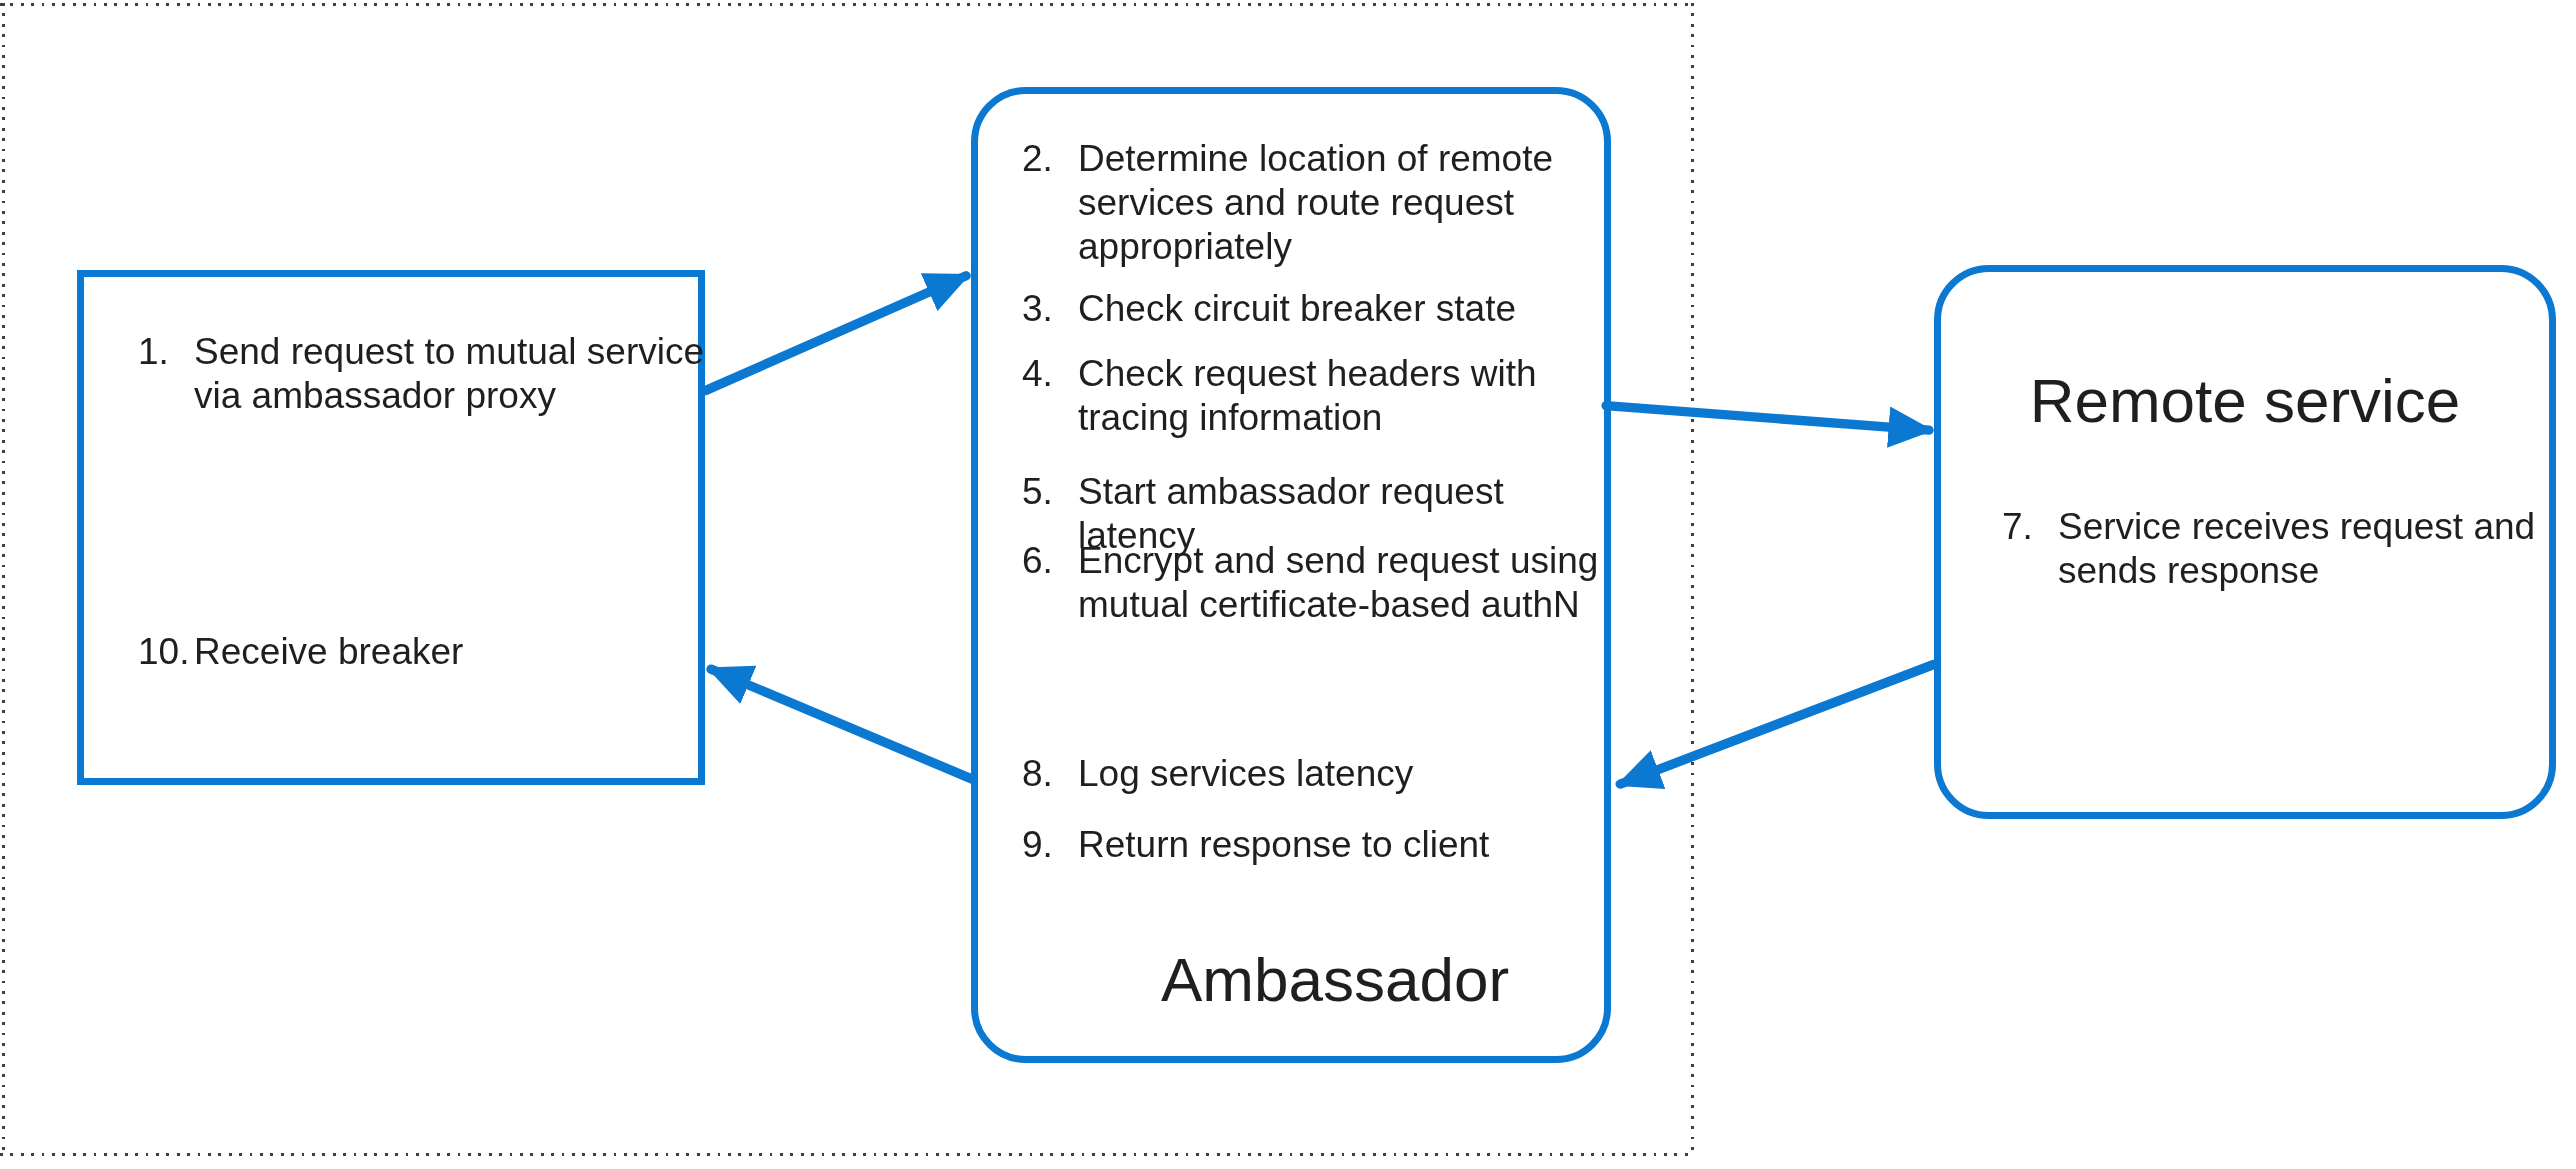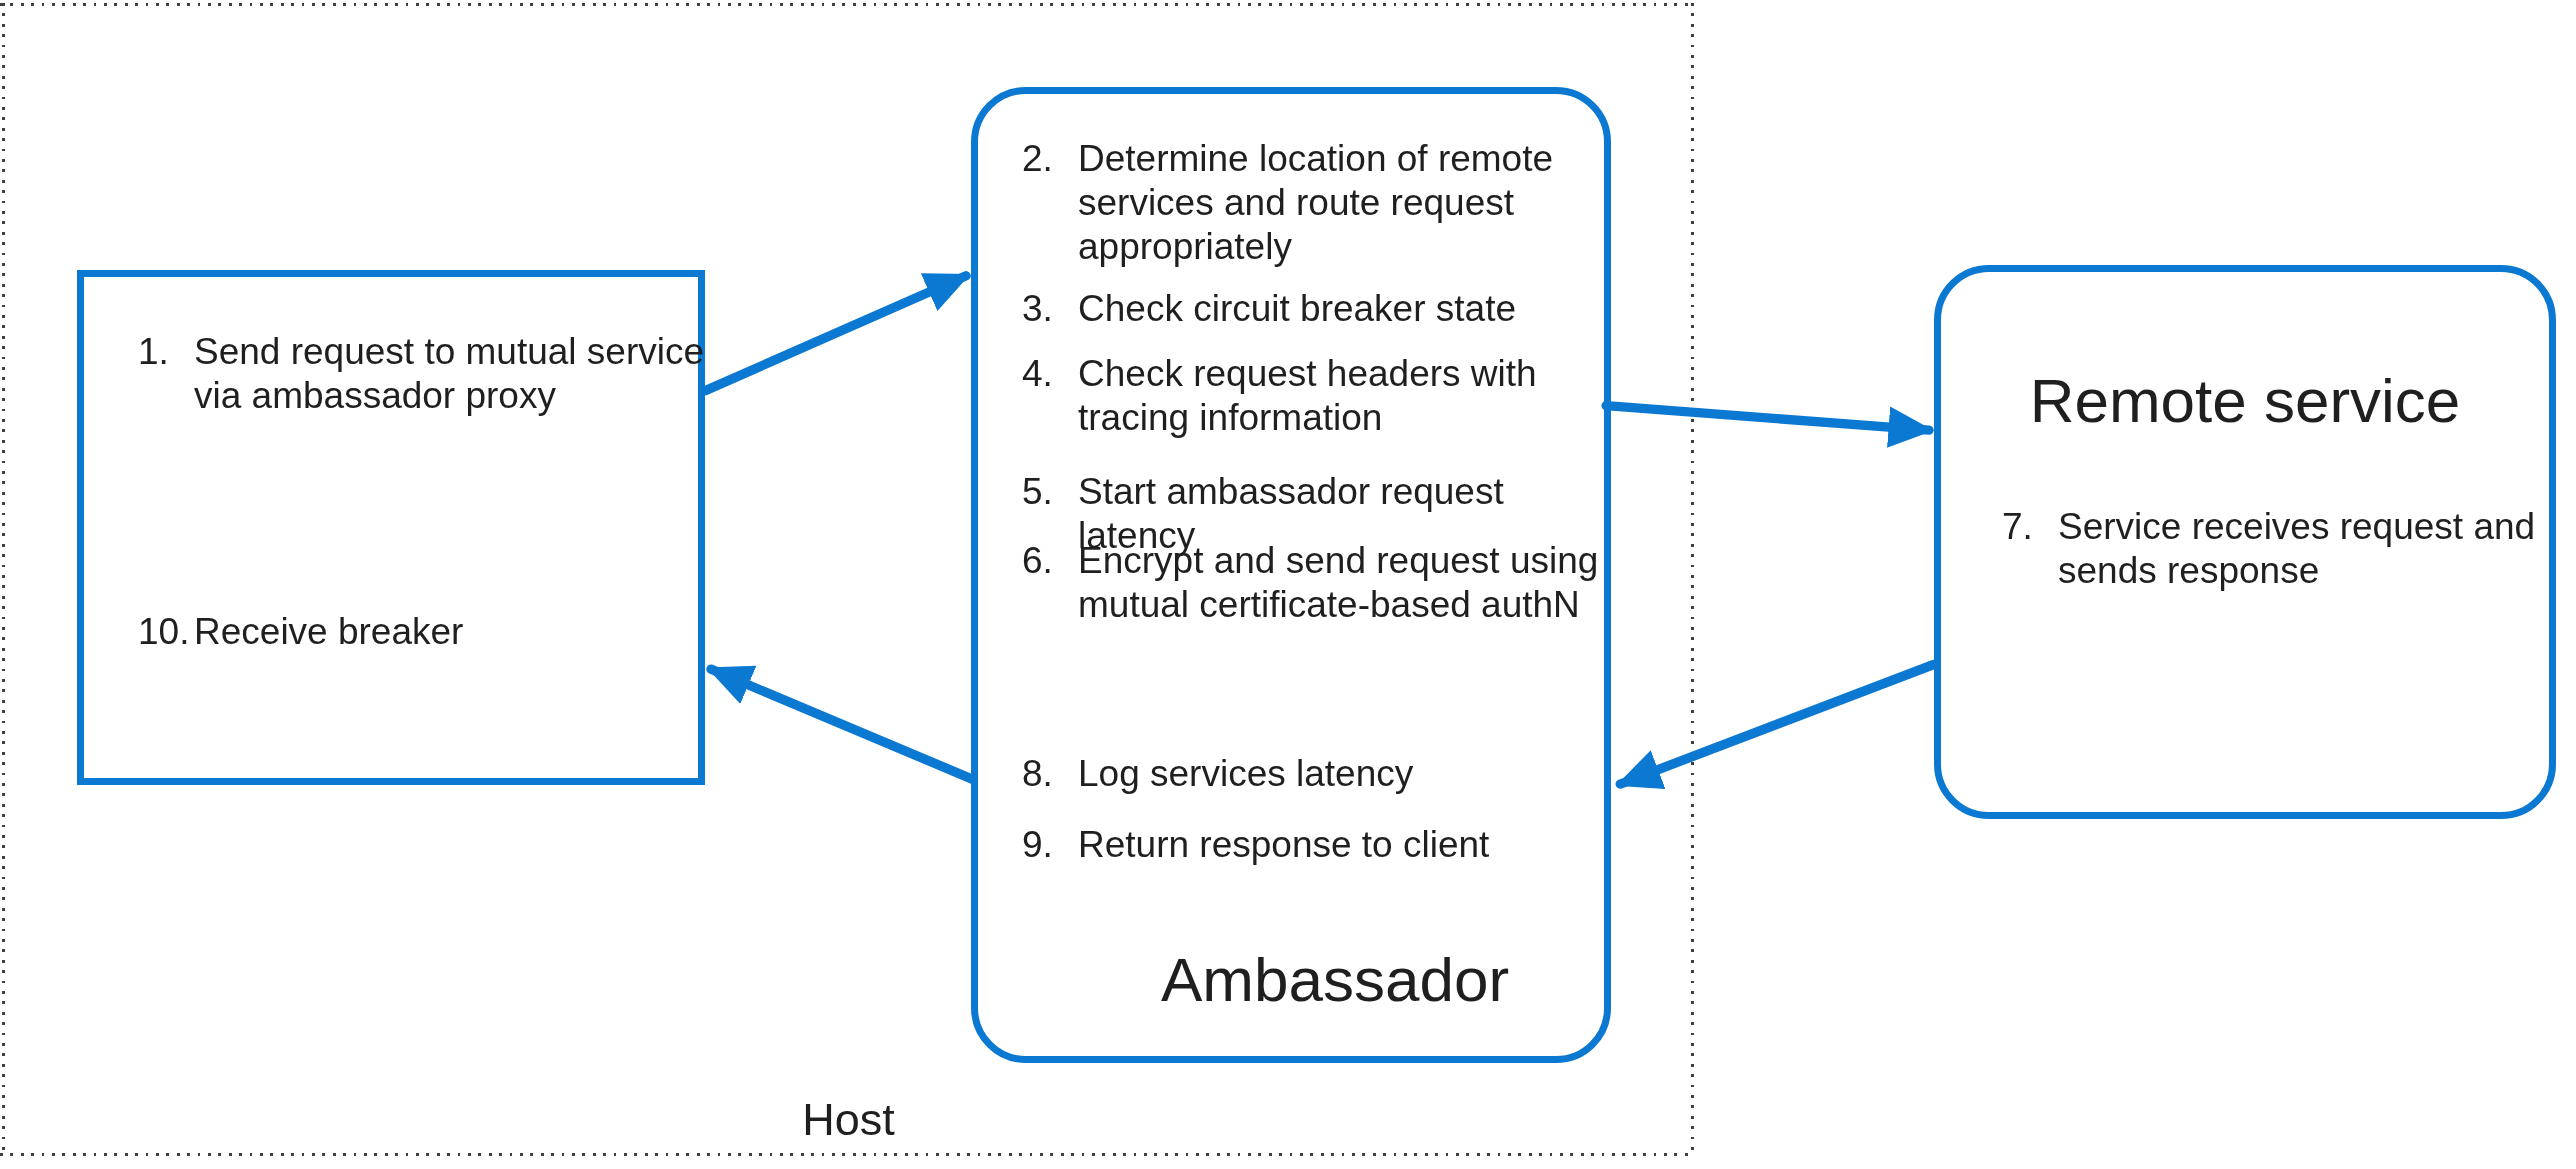--- a/index.html
+++ b/index.html
@@ -62,21 +62,21 @@
   <div class="hedge h" style="left:0;top:2.8px;width:1694px;"></div>
   <div class="hedge h" style="left:0;top:1153px;width:1694px;"></div>
   <div class="hedge v" style="left:1.9px;top:2.8px;height:1151px;"></div>
   <div class="hedge v" style="left:1691px;top:2.8px;height:1151px;"></div>
 
   <div class="box" style="left:77px;top:270px;width:628px;height:515px;"></div>
   <div class="step" style="left:138px;top:330px;">
     <span class="num">1.</span>
     <span class="txt narrow">Send request to mutual service via ambassador proxy</span>
   </div>
-  <div class="step" style="left:138px;top:610px;justify-content:flex-end;">
+  <div class="step" style="left:138px;top:630px;justify-content:flex-end;">
     <span class="num">10.</span>
     <span class="txt narrow">Receive breaker</span>
   </div>
 
   <div class="box rounded" style="left:971px;top:87px;width:640px;height:976px;"></div>
   <div class="title" style="left:971px;top:935px;width:728px;">Ambassador</div>
   <div class="step" style="left:1022px;top:137px;">
     <span class="num">2.</span>
     <span class="txt">Determine location of remote services and route request appropriately</span>
   </div>
@@ -105,21 +105,20 @@
     <span class="txt">Return response to client</span>
   </div>
 
   <div class="box rounded" style="left:1934px;top:265px;width:622px;height:554px;"></div>
   <div class="title" style="left:1934px;top:356px;width:622px;">Remote service</div>
   <div class="step" style="left:2002px;top:505px;">
     <span class="num">7.</span>
     <span class="txt">Service receives request and sends response</span>
   </div>
 
-  <div class="host-label">Host</div>
 
   <svg class="arrows" width="2576" height="1169" viewBox="0 0 2736 1242">
     <defs>
       <marker id="ah" markerWidth="5" markerHeight="4.4" refX="4.3" refY="2.2" orient="auto">
         <path d="M0,0 L4.8,2.2 L0,4.4 Z"></path>
       </marker>
     </defs>
     <line x1="749" y1="415" x2="1026" y2="293" marker-end="url(#ah)"></line>
     <line x1="1706" y1="431" x2="2049" y2="457" marker-end="url(#ah)"></line>
     <line x1="2054" y1="706" x2="1721" y2="833" marker-end="url(#ah)"></line>

